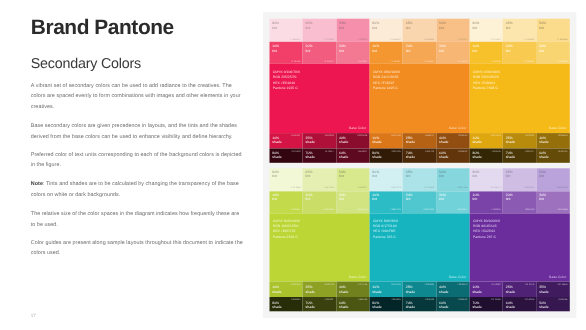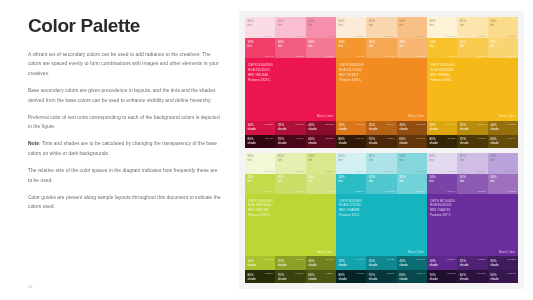--- a/index.html
+++ b/index.html
@@ -74,21 +74,22 @@
   .shaderow.s2 .cell { height:13px; }
   .shaderow .lbl { top:2.6px; }
   .shaderow .hex { top:2px; bottom:auto; right:2px; }
 </style>
 </head>
 <body>
 
 <div id="page">
 
   <div id="left">
-    <div id="title">Color Palette</div>
+    <div id="title">Brand Pantone</div>
+    <div id="subtitle">Secondary Colors</div>
 
     <div class="para">A vibrant set of secondary colors can be used to add radiance to the creatives. The colors are spaced evenly to form combinations with images and other elements in your creatives.</div>
     <div class="para">Base secondary colors are given precedence in layouts, and the tints and the shades derived from the base colors can be used to enhance visibility and define hierarchy.</div>
     <div class="para">Preferred color of text units corresponding to each of the background colors is depicted in the figure.</div>
     <div class="para"><b>Note</b><span>: Tints and shades are to be calculated by changing the transparency of the base colors on white or dark backgrounds.</span></div>
     <div class="para">The relative size of the color spaces in the diagram indicates how frequently these are to be used.</div>
     <div class="para">Color guides are present along sample layouts throughout this document to indicate the colors used.</div>
 
     <div id="pagenum">17</div>
   </div>

